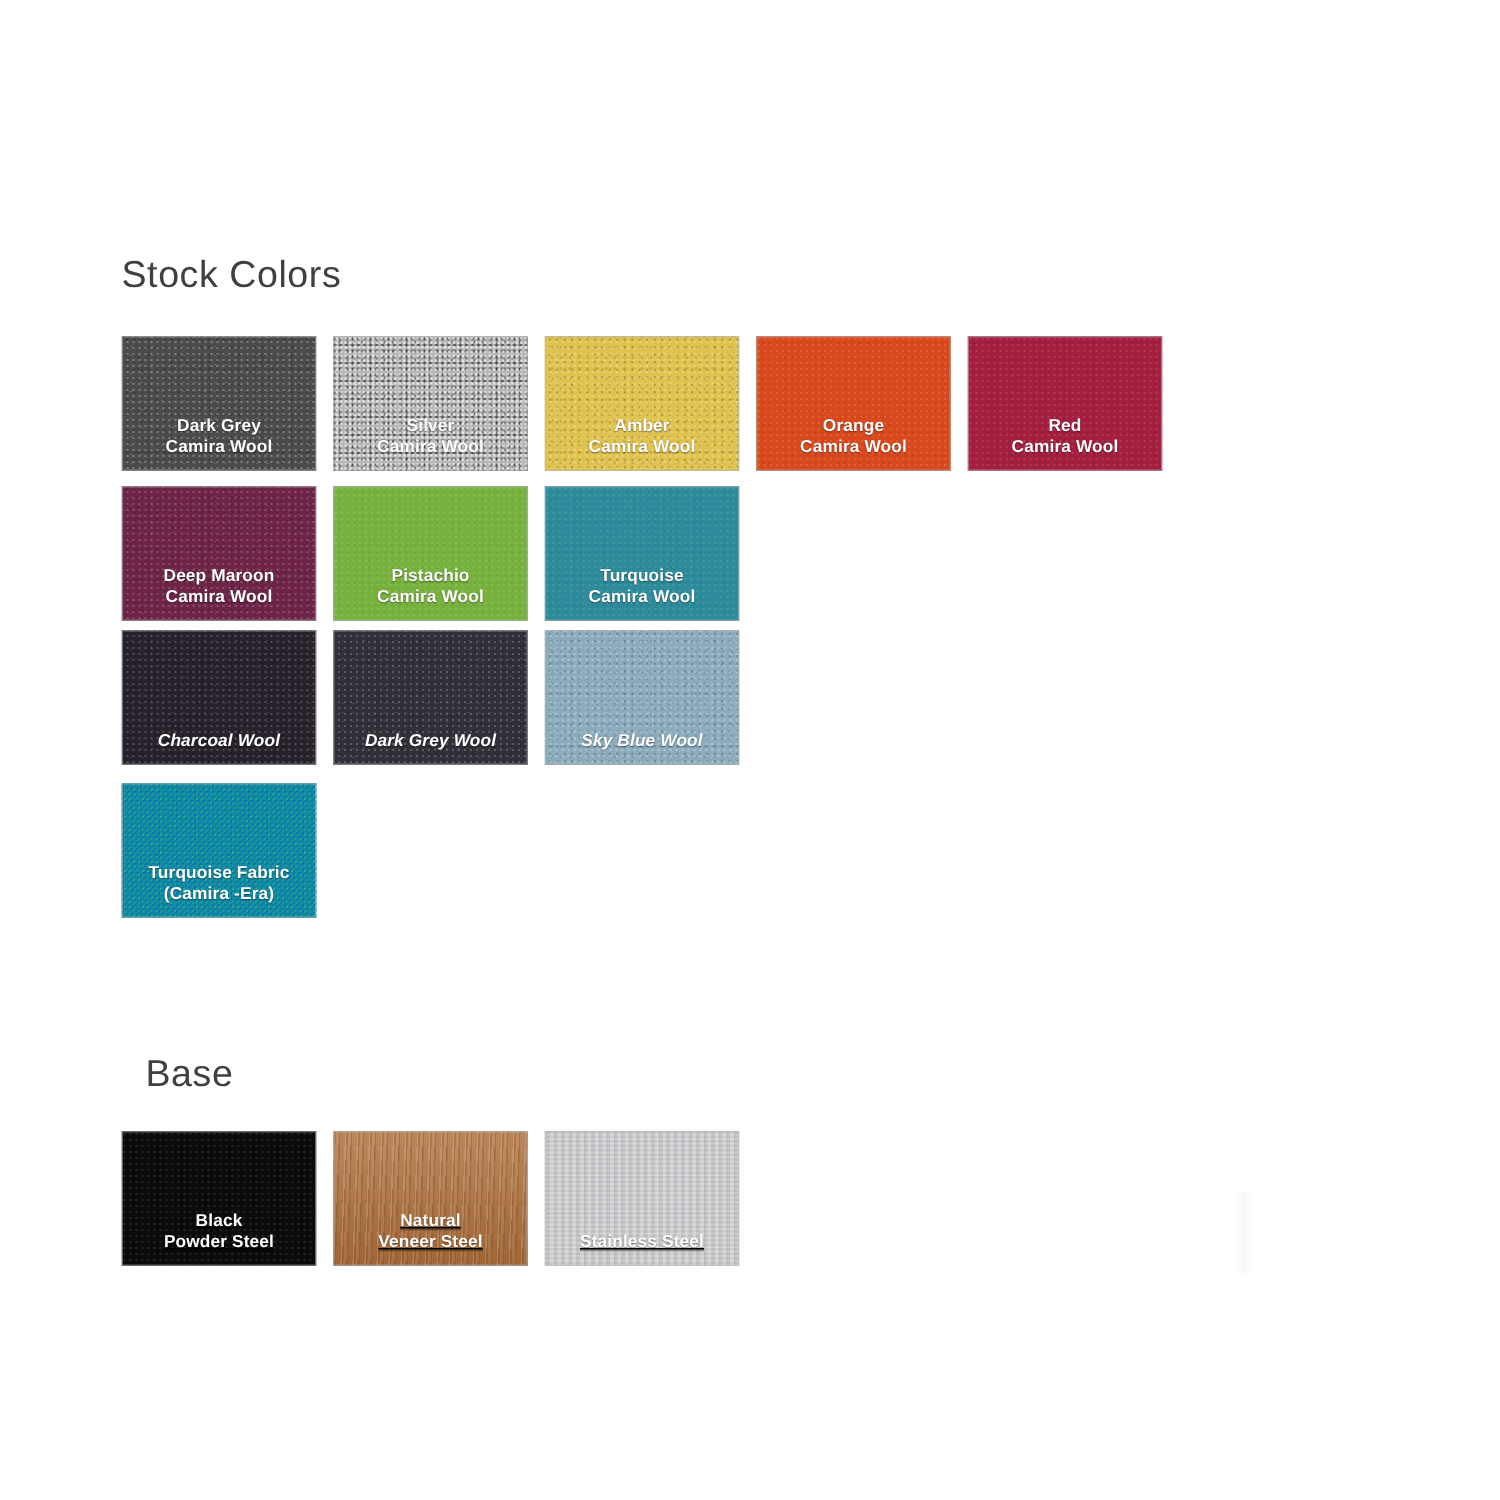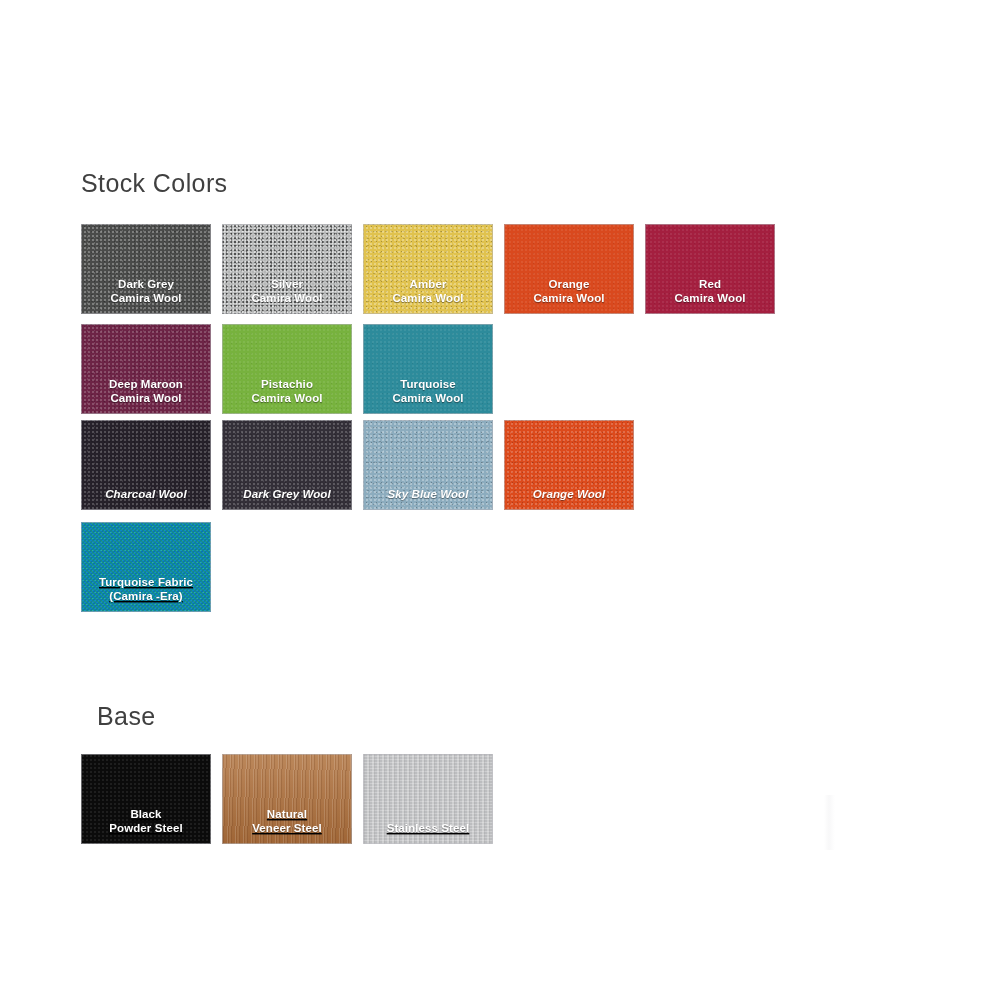--- a/index.html
+++ b/index.html
@@ -41,21 +41,21 @@
   .swatch-row {
     position: absolute;
     left: 81px;
     display: flex;
     flex-direction: row;
     align-items: flex-start;
   }
   #row-1 { top: 224px; }
   #row-2 { top: 324px; }
   #row-3 { top: 420px; font-style: italic; }
-  #row-4 { top: 522px; text-decoration: underline; }
+  #row-4 { top: 522px; }
   #row-base { top: 754px; text-decoration: underline; }
 
   .swatch {
     position: relative;
     width: 130px;
     height: 90px;
     margin-right: 11px;
     box-sizing: border-box;
     overflow: hidden;
     display: flex;
@@ -258,24 +258,20 @@
         <div class="swatch-label label-1line">Charcoal Wool</div>
       </div>
       <div class="swatch tex-wool2">
         <div class="swatch-fill" style="background: rgb(51, 47, 56);"></div>
         <div class="swatch-label label-1line">Dark Grey Wool</div>
       </div>
       <div class="swatch tex-wool">
         <div class="swatch-fill" style="background: rgb(140, 172, 190);"></div>
         <div class="swatch-label label-1line">Sky Blue Wool</div>
       </div>
-      <div class="swatch tex-wool2">
-        <div class="swatch-fill" style="background: rgb(220, 74, 28);"></div>
-        <div class="swatch-label label-1line">Orange Wool</div>
-      </div>
     </div>
   <div class="swatch-row" id="row-4">
       <div class="swatch tex-weave">
         <div class="swatch-fill" style="background: rgb(13, 134, 200);"></div>
         <div class="swatch-label">Turquoise Fabric
 (Camira -Era)</div>
       </div>
     </div>
 
   <h2 class="section-heading" id="heading-base">Base</h2>

